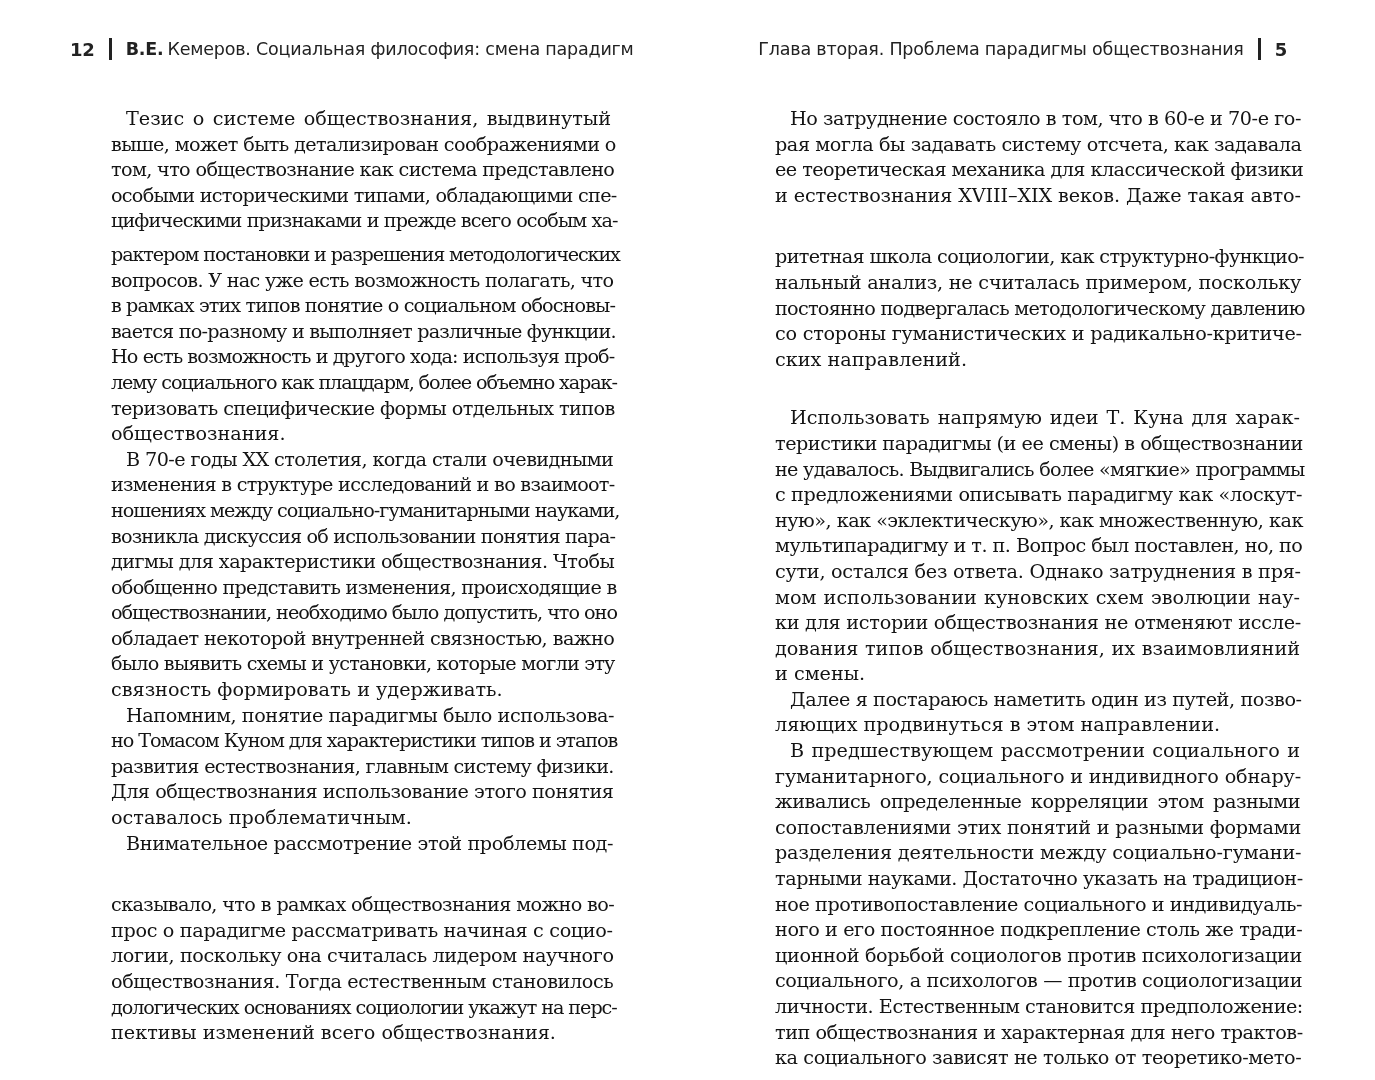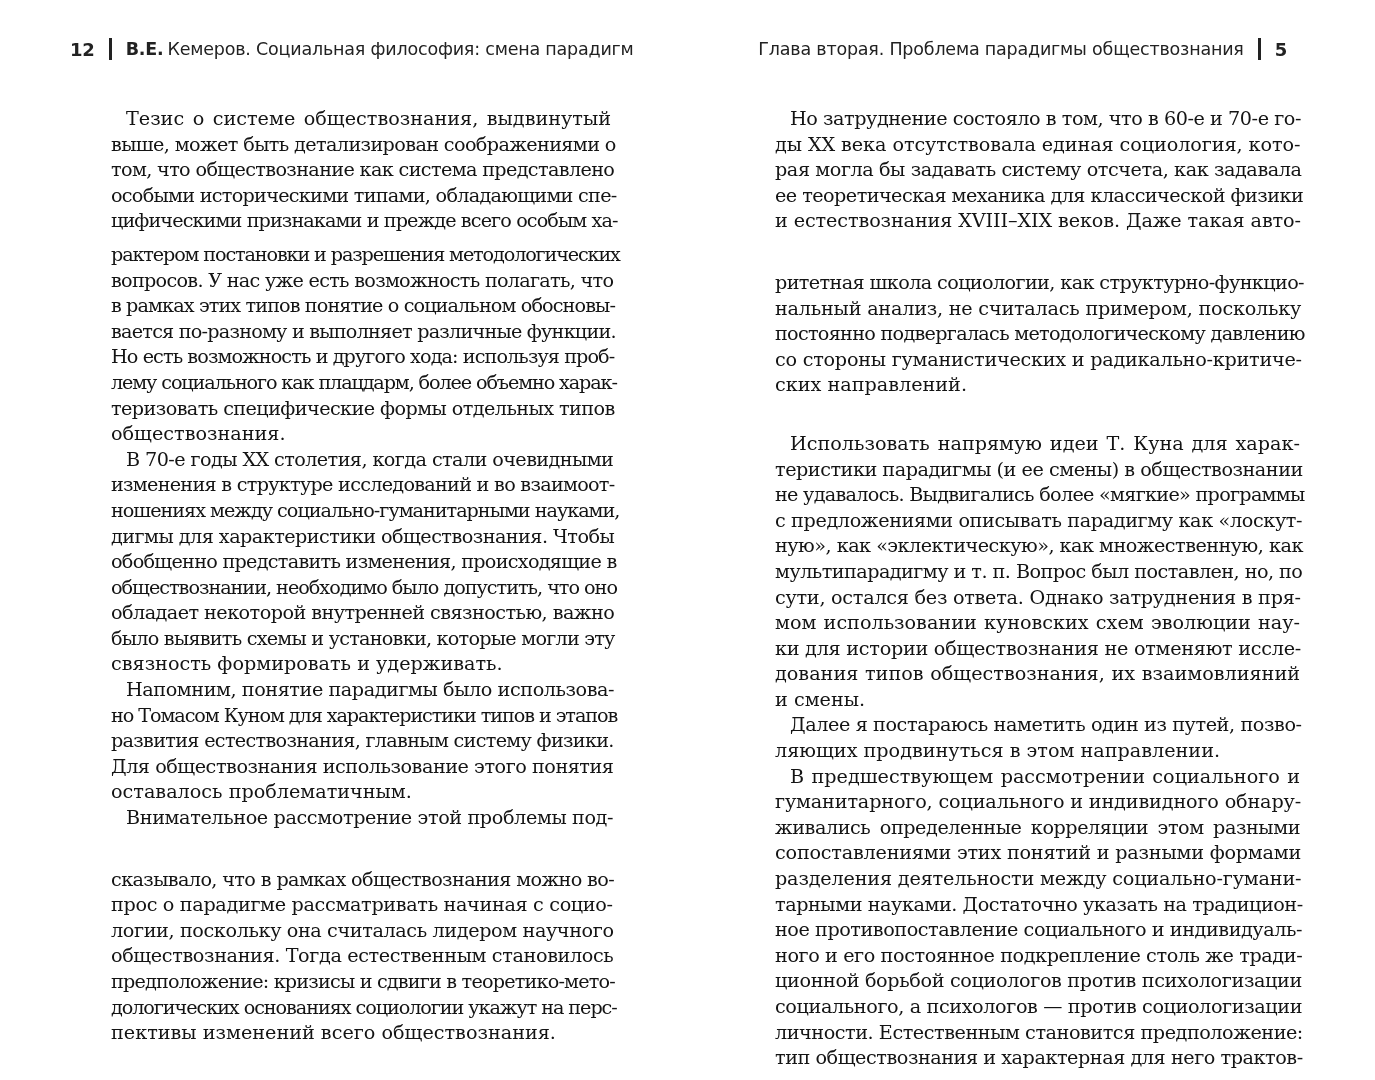--- a/index.html
+++ b/index.html
@@ -92,51 +92,50 @@
       <span class="line" style="display: block; letter-spacing: -0.71px;">вопросов. У нас уже есть возможность полагать, что</span>
       <span class="line" style="display: block; letter-spacing: -0.89px;">в рамках этих типов понятие о социальном обосновы-</span>
       <span class="line" style="display: block; letter-spacing: -0.77px;">вается по-разному и выполняет различные функции.</span>
       <span class="line" style="display: block; letter-spacing: -0.91px;">Но есть возможность и другого хода: используя проб-</span>
       <span class="line" style="display: block; letter-spacing: -1.12px;">лему социального как плацдарм, более объемно харак-</span>
       <span class="line" style="display: block; letter-spacing: -0.57px;">теризовать специфические формы отдельных типов</span>
       <span class="line last" style="display: block;">обществознания.</span>
       <span class="line indent" style="display: block; letter-spacing: -0.58px;">В 70-е годы XX столетия, когда стали очевидными</span>
       <span class="line" style="display: block; letter-spacing: -0.72px;">изменения в структуре исследований и во взаимоот-</span>
       <span class="line" style="display: block; letter-spacing: -1.01px;">ношениях между социально-гуманитарными науками,</span>
+      <span class="line" style="display: block; letter-spacing: -0.83px;">возникла дискуссия об использовании понятия пара-</span>
       <span class="line" style="display: block; letter-spacing: -0.53px;">дигмы для характеристики обществознания. Чтобы</span>
       <span class="line" style="display: block; letter-spacing: -0.72px;">обобщенно представить изменения, происходящие в</span>
       <span class="line" style="display: block; letter-spacing: -1.01px;">обществознании, необходимо было допустить, что оно</span>
       <span class="line" style="display: block; letter-spacing: -0.55px;">обладает некоторой внутренней связностью, важно</span>
       <span class="line" style="display: block; letter-spacing: -0.76px;">было выявить схемы и установки, которые могли эту</span>
       <span class="line last" style="display: block;">связность формировать и удерживать.</span>
       <span class="line indent" style="display: block; letter-spacing: -0.43px;">Напомним, понятие парадигмы было использова-</span>
       <span class="line" style="display: block; letter-spacing: -1.07px;">но Томасом Куном для характеристики типов и этапов</span>
       <span class="line" style="display: block; letter-spacing: -0.69px;">развития естествознания, главным систему физики.</span>
       <span class="line" style="display: block; letter-spacing: -0.46px;">Для обществознания использование этого понятия</span>
       <span class="line last" style="display: block;">оставалось проблематичным.</span>
       <span class="line indent" style="display: block; letter-spacing: -0.38px;">Внимательное рассмотрение этой проблемы под-</span>
       <span class="line" style="display: block; letter-spacing: -0.62px; margin-top: 36px;">сказывало, что в рамках обществознания можно во-</span>
       <span class="line" style="display: block; letter-spacing: -0.33px;">прос о парадигме рассматривать начиная с социо-</span>
       <span class="line" style="display: block; letter-spacing: -0.38px;">логии, поскольку она считалась лидером научного</span>
       <span class="line" style="display: block; letter-spacing: -0.37px;">обществознания. Тогда естественным становилось</span>
-      <span class="line" style="display: block; letter-spacing: -0.81px;">предположение: кризисы и сдвиги в теоретико-мето-</span>
       <span class="line" style="display: block; letter-spacing: -1.06px;">дологических основаниях социологии укажут на перс-</span>
       <span class="line last" style="display: block;">пективы изменений всего обществознания.</span>
     </div>
 </div>
 
 <div class="page page-right">
   <div class="running-head">
     <span>Глава вторая. Проблема парадигмы обществознания</span>
     <span class="sep"></span>
     <span class="folio">5</span>
   </div>
   <div class="body-text" id="right-body">
       <span class="line indent" style="display: block; letter-spacing: -0.45px;">Но затруднение состояло в том, что в 60-е и 70-е го-</span>
-      <span class="line" style="display: block; letter-spacing: -0.08px;">ды XX века отсутствовала единая социология, кото-</span>
       <span class="line" style="display: block; letter-spacing: -0.42px;">рая могла бы задавать систему отсчета, как задавала</span>
       <span class="line" style="display: block; letter-spacing: -0.54px;">ее теоретическая механика для классической физики</span>
       <span class="line" style="display: block; letter-spacing: -0.11px;">и естествознания XVIII–XIX веков. Даже такая авто-</span>
       <span class="line" style="display: block; letter-spacing: -0.61px; margin-top: 36px;">ритетная школа социологии, как структурно-функцио-</span>
       <span class="line" style="display: block; letter-spacing: -0.21px;">нальный анализ, не считалась примером, поскольку</span>
       <span class="line" style="display: block; letter-spacing: -0.71px;">постоянно подвергалась методологическому давлению</span>
       <span class="line" style="display: block; letter-spacing: -0.24px;">со стороны гуманистических и радикально-критиче-</span>
       <span class="line last" style="display: block;">ских направлений.</span>
       <span class="line indent" style="display: block; margin-top: 33px;">Использовать напрямую идеи Т. Куна для харак-</span>
       <span class="line" style="display: block; letter-spacing: -0.47px;">теристики парадигмы (и ее смены) в обществознании</span>

